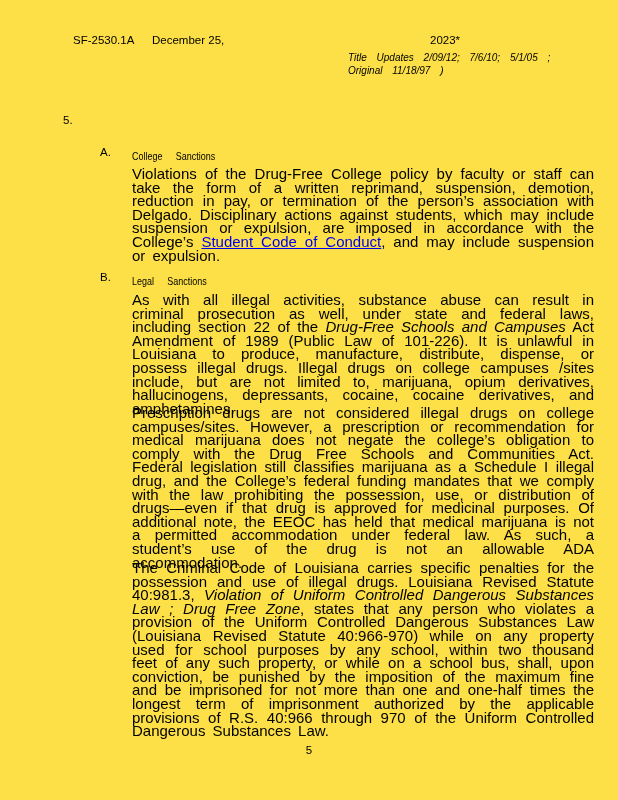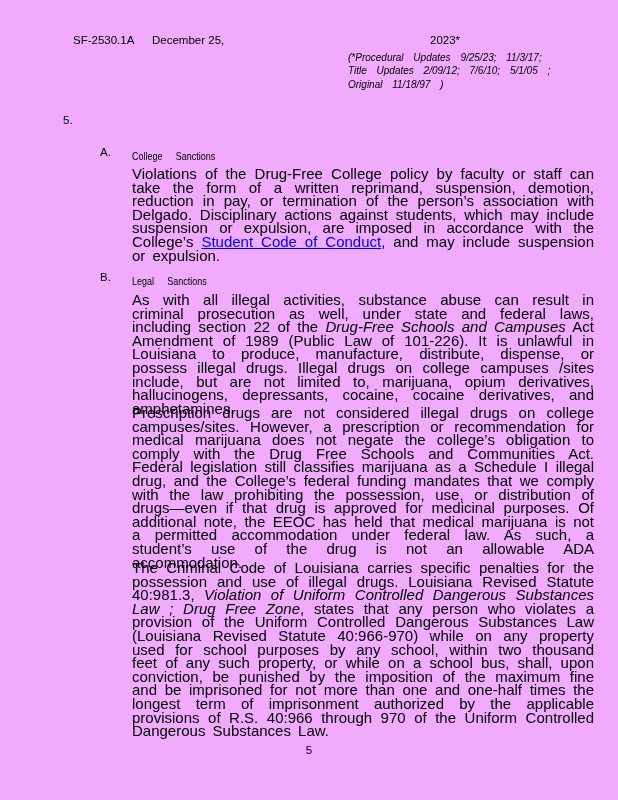--- a/index.html
+++ b/index.html
@@ -1,20 +1,20 @@
 <!DOCTYPE html>
 <html><head>
 <meta charset="utf-8">
 <style>
   html,body { margin:0; padding:0; background:#ffffff; }
   .page {
     position:relative;
     width:618px;
     height:800px;
-    background:#f0abfc;
+    background:#fde047;
     color:#000000;
     font-family:"Liberation Sans","DejaVu Sans",sans-serif;
     overflow:hidden;
   }
   .abs { position:absolute; }
   .hdr { font-size:11.5px; line-height:13.5px; white-space:nowrap; }
   .rev-block {
     left:348px; top:51px; width:238px;
     font-size:10px; font-style:italic; line-height:13.4px;
     word-spacing:7px;
@@ -47,21 +47,20 @@
 </head>
 <body>
 
 <div class="page">
 
   <span class="abs hdr" style="left:73px; top:34px;">SF-2530.1A</span>
   <span class="abs hdr" style="left:152px; top:34px;">December 25,</span>
   <span class="abs hdr" style="left:430px; top:34px;">2023*</span>
 
   <div class="abs rev-block">
-    <div>(*Procedural Updates 9/25/23; 11/3/17;</div>
     <div>Title Updates 2/09/12; 7/6/10; 5/1/05 ;</div>
     <div>Original 11/18/97 )</div>
   </div>
 
   <span class="abs sec-label" style="left:63px; top:114px;">5.</span>
 
   <span class="abs sec-label" style="left:100px; top:146px;">A.</span>
   <span class="abs" style="left:132px; top:146px;"><span class="condensed">College Sanctions</span></span>
 
   <div class="abs para" style="top:167px;"><span>Violations of the Drug-Free College policy by faculty or staff can take the form of a written reprimand, suspension, demotion, reduction in pay, or termination of the person’s association with Delgado. Disciplinary actions against students, which may include suspension or expulsion, are imposed in accordance with the College’s </span><a class="doclink">Student Code of Conduct</a><span>, and may include suspension or expulsion.</span></div>

